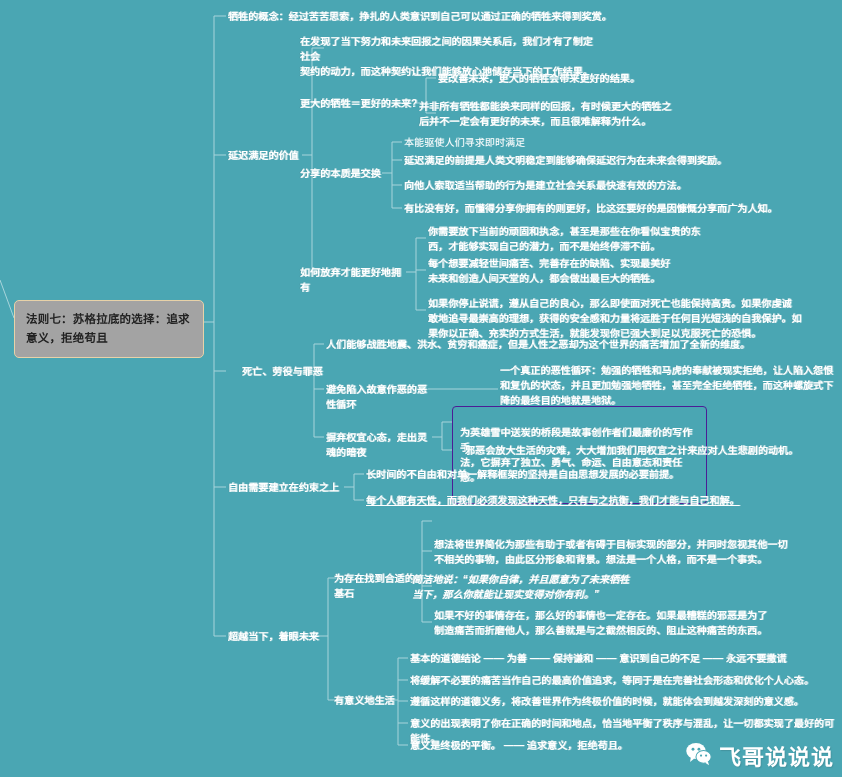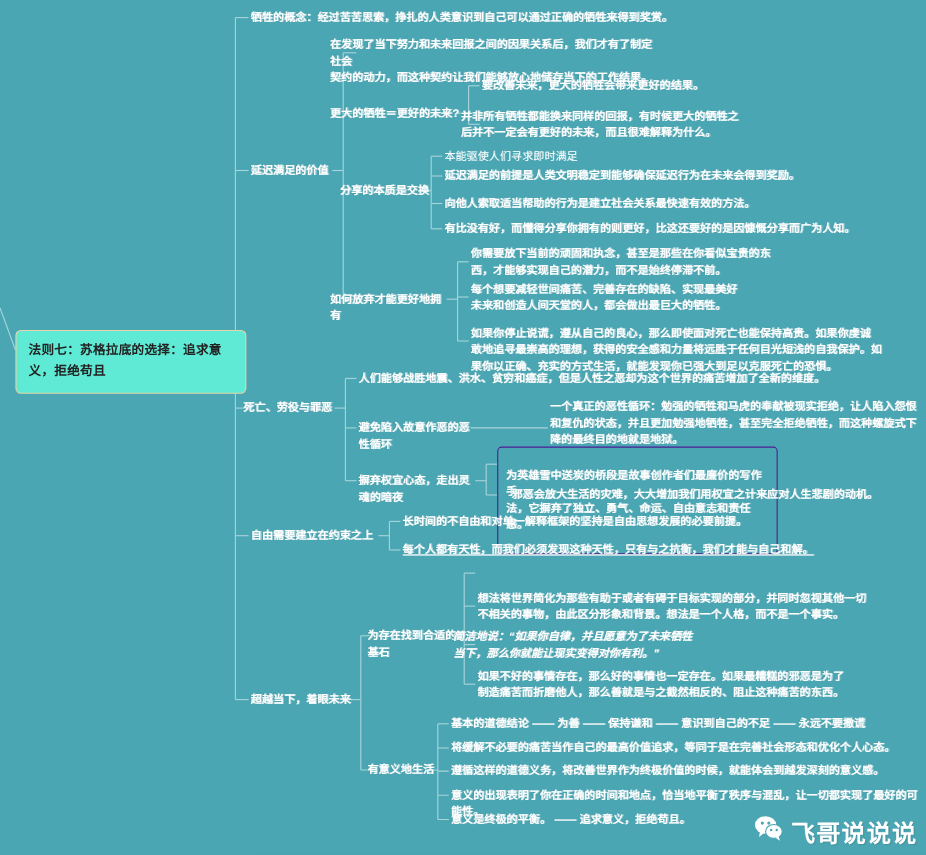--- a/index.html
+++ b/index.html
@@ -44,23 +44,23 @@
     font-weight: bold;
   }
   .node.thin {
     font-weight: normal;
     text-shadow: 0.7px 0 0 rgba(255,255,255,0.3);
   }
   .root-node {
     position: absolute;
     left: 14px;
     top: 300px;
-    width: 210px;
+    width: 190px;
     box-sizing: border-box;
-    background: #5eead4;
+    background: #a3a3a3;
     border: 1px solid #e8d2a8;
     border-radius: 5px;
     color: #222222;
     font-size: 11.5px;
     font-weight: bold;
     line-height: 19px;
     padding: 9px 11px;
     text-shadow: none;
     letter-spacing: 0.2px;
   }
@@ -180,36 +180,36 @@
   <div class="node" style="left:228px; top:148px; width:80px;"><span>延迟满足的价值</span></div>
 
   <div class="node" style="left:300px; top:34px; width:300px;"><span>在发现了当下努力和未来回报之间的因果关系后，我们才有了制定社会
 契约的动力，而这种契约让我们能够放心地储存当下的工作结果。</span></div>
 
   <div class="node" style="left:300px; top:96px; width:120px;"><span>更大的牺牲＝更好的未来?</span></div>
   <div class="node" style="left:438px; top:71px; width:395px;"><span>要改善未来，更大的牺牲会带来更好的结果。</span></div>
   <div class="node" style="left:419px; top:99px; width:300px;"><span>并非所有牺牲都能换来同样的回报，有时候更大的牺牲之
 后并不一定会有更好的未来，而且很难解释为什么。</span></div>
 
-  <div class="node" style="left:300px; top:166px; width:90px;text-align:right;"><span>分享的本质是交换</span></div>
+  <div class="node" style="left:300px; top:166px; width:90px;"><span>分享的本质是交换</span></div>
   <div class="node thin" style="left:404px; top:135px; width:400px;"><span>本能驱使人们寻求即时满足</span></div>
   <div class="node" style="left:404px; top:153px; width:420px;"><span>延迟满足的前提是人类文明稳定到能够确保延迟行为在未来会得到奖励。</span></div>
   <div class="node" style="left:404px; top:178px; width:420px;"><span>向他人索取适当帮助的行为是建立社会关系最快速有效的方法。</span></div>
   <div class="node" style="left:404px; top:201px; width:430px;"><span>有比没有好，而懂得分享你拥有的则更好，比这还要好的是因慷慨分享而广为人知。</span></div>
 
   <div class="node" style="left:300px; top:265px; width:110px;"><span>如何放弃才能更好地拥有</span></div>
   <div class="node" style="left:428px; top:224px; width:330px;"><span>你需要放下当前的顽固和执念，甚至是那些在你看似宝贵的东
 西，才能够实现自己的潜力，而不是始终停滞不前。</span></div>
   <div class="node" style="left:428px; top:256px; width:330px;"><span>每个想要减轻世间痛苦、完善存在的缺陷、实现最美好
 未来和创造人间天堂的人，都会做出最巨大的牺牲。</span></div>
   <div class="node" style="left:428px; top:296px; width:412px;"><span>如果你停止说谎，遵从自己的良心，那么即使面对死亡也能保持高贵。如果你虔诚
 敢地追寻最崇高的理想，获得的安全感和力量将远胜于任何目光短浅的自我保护。如
 果你以正确、充实的方式生活，就能发现你已强大到足以克服死亡的恐惧。</span></div>
 
-  <div class="node" style="left:212px; top:364px; width:90px;text-align:right;"><span>死亡、劳役与罪恶</span></div>
+  <div class="node" style="left:242px; top:364px; width:90px;"><span>死亡、劳役与罪恶</span></div>
 
   <div class="node" style="left:326px; top:337px; width:510px;"><span>人们能够战胜地震、洪水、贫穷和癌症，但是人性之恶却为这个世界的痛苦增加了全新的维度。</span></div>
 
   <div class="node" style="left:326px; top:382px; width:105px;"><span>避免陷入故意作恶的恶性循环</span></div>
   <div class="node" style="left:500px; top:363px; width:345px;"><span>一个真正的恶性循环：勉强的牺牲和马虎的奉献被现实拒绝，让人陷入怨恨
 和复仇的状态，并且更加勉强地牺牲，甚至完全拒绝牺牲，而这种螺旋式下
 降的最终目的地就是地狱。</span></div>
 
   <div class="node" style="left:326px; top:430px; width:110px;"><span>摒弃权宜心态，走出灵魂的暗夜</span></div>
   <div class="node boxed" style="left:452px; top:406px; width:255px;"><span>为英雄雪中送炭的桥段是故事创作者们最廉价的写作手

